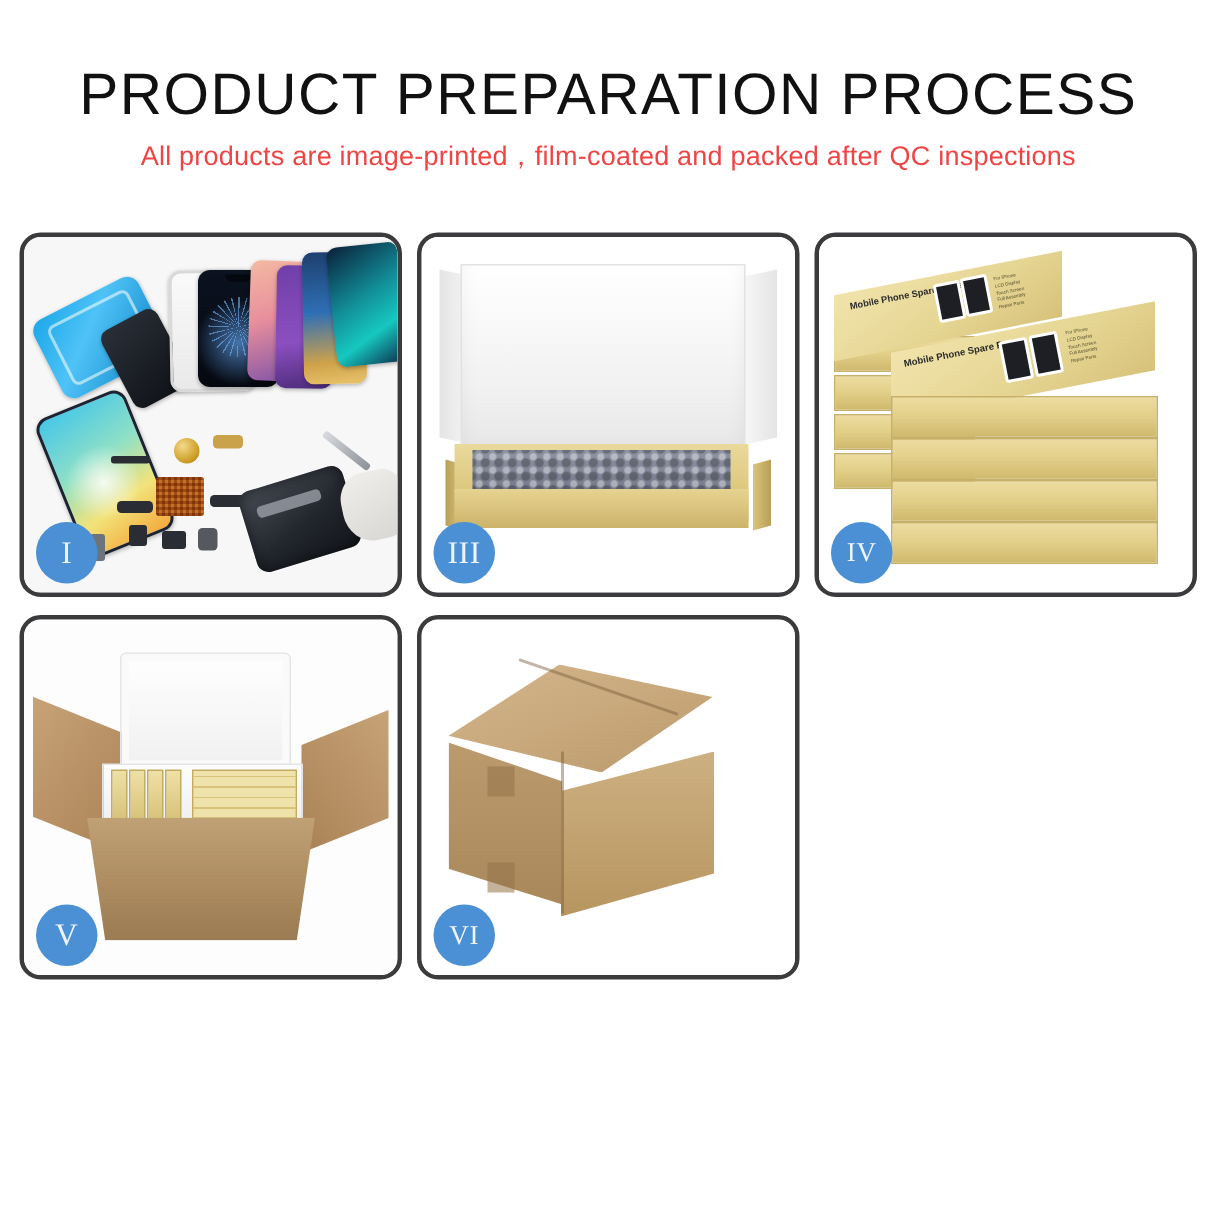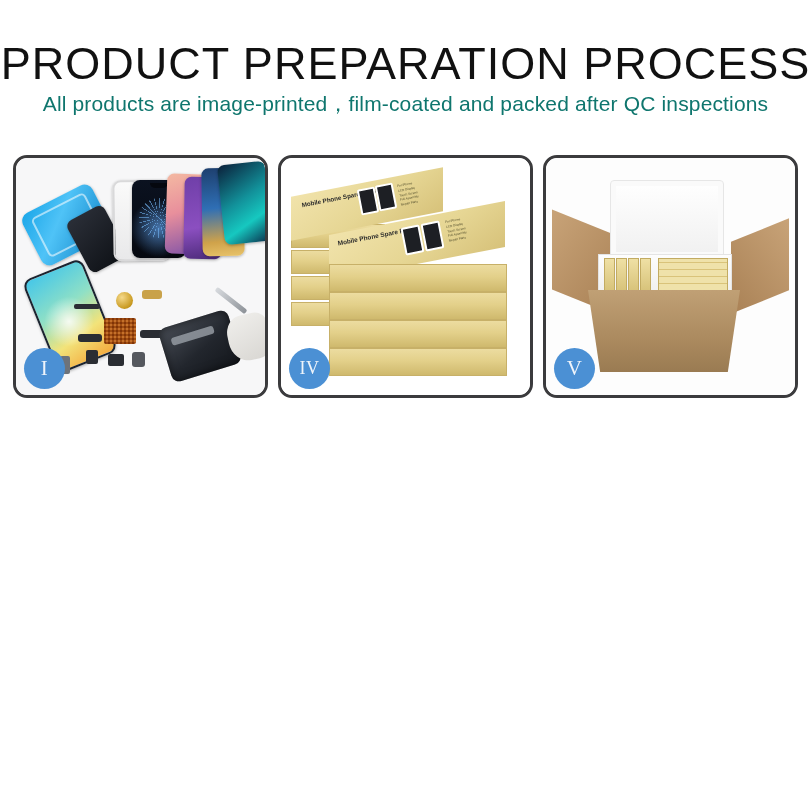--- a/index.html
+++ b/index.html
@@ -14,32 +14,32 @@
     overflow: hidden;
     position: relative;
   }
 
   
   .header {
     text-align: center;
     padding-top: 42px;
   }
   .title {
-    font-size: 45px;
+    font-size: 39px;
     font-weight: 400;
     letter-spacing: 1.0px;
     color: #111111;
     margin: 0;
     line-height: 44px;
     font-family: "Liberation Sans", sans-serif;
   }
   .subtitle {
-    font-size: 21px;
+    font-size: 18px;
     font-weight: 400;
-    color: #0f766e;
+    color: #ef4444;
     margin: 7px 0 0 0;
     line-height: 22px;
     letter-spacing: 0.15px;
   }
 
   
   .grid {
     position: absolute;
     left: 13px;
     top: 155px;
@@ -408,20 +408,34 @@
       <div class="part" style="left:116px;top:194px;width:13px;height:15px;border-radius:3px;background:#55585e;"></div>
       <div class="part" style="left:44px;top:198px;width:10px;height:18px;border-radius:2px;background:#6d737b;"></div>
       <div class="chassis"></div>
       <div class="tool"></div>
       <div class="hand"></div>
     </div>
     <div class="badge">I</div>
   </div>
 
 
+  <div class="panel">
+    <div class="panel-photo">
+      <div class="p3-bg"></div>
+      <div class="p3-lid-flapL"></div>
+      <div class="p3-lid-flapR"></div>
+      <div class="p3-lid"></div>
+      <div class="p3-base-sideL"></div>
+      <div class="p3-base-sideR"></div>
+      <div class="p3-base"></div>
+      <div class="p3-bubble"></div>
+      <div class="p3-base-front"></div>
+    </div>
+    <div class="badge">III</div>
+  </div>
 
   <div class="panel">
     <div class="panel-photo">
       <div class="p4-bg"></div>
 
       <div class="gbox" style="left:10px;top:66px;width:92px;height:22px;"></div>
       <div class="gbox" style="left:10px;top:92px;width:92px;height:22px;"></div>
       <div class="gbox" style="left:10px;top:118px;width:92px;height:22px;"></div>
       <div class="gbox" style="left:10px;top:144px;width:92px;height:22px;"></div>
 
@@ -463,14 +477,27 @@
       <div class="p5-slot" style="left:58px;"></div>
       <div class="p5-slot" style="left:70px;"></div>
       <div class="p5-slot" style="left:82px;"></div>
       <div class="p5-slot" style="left:94px;"></div>
       <div class="p5-flat"></div>
       <div class="p5-body"></div>
     </div>
     <div class="badge">V</div>
   </div>
 
+  <div class="panel">
+    <div class="panel-photo">
+      <div class="p6-bg"></div>
+      <div class="p6-top"></div>
+      <div class="p6-left"></div>
+      <div class="p6-right"></div>
+      <div class="p6-seam" style="left:62px;top:44px;width:112px;height:2px;transform:rotate(19deg);"></div>
+      <div class="p6-tape" style="left:44px;top:98px;width:18px;height:20px;"></div>
+      <div class="p6-tape" style="left:44px;top:162px;width:18px;height:20px;"></div>
+      <div class="p6-seam" style="left:93px;top:88px;width:2px;height:108px;"></div>
+    </div>
+    <div class="badge w">VI</div>
+  </div>
 
 </div>
 
 </body></html>

